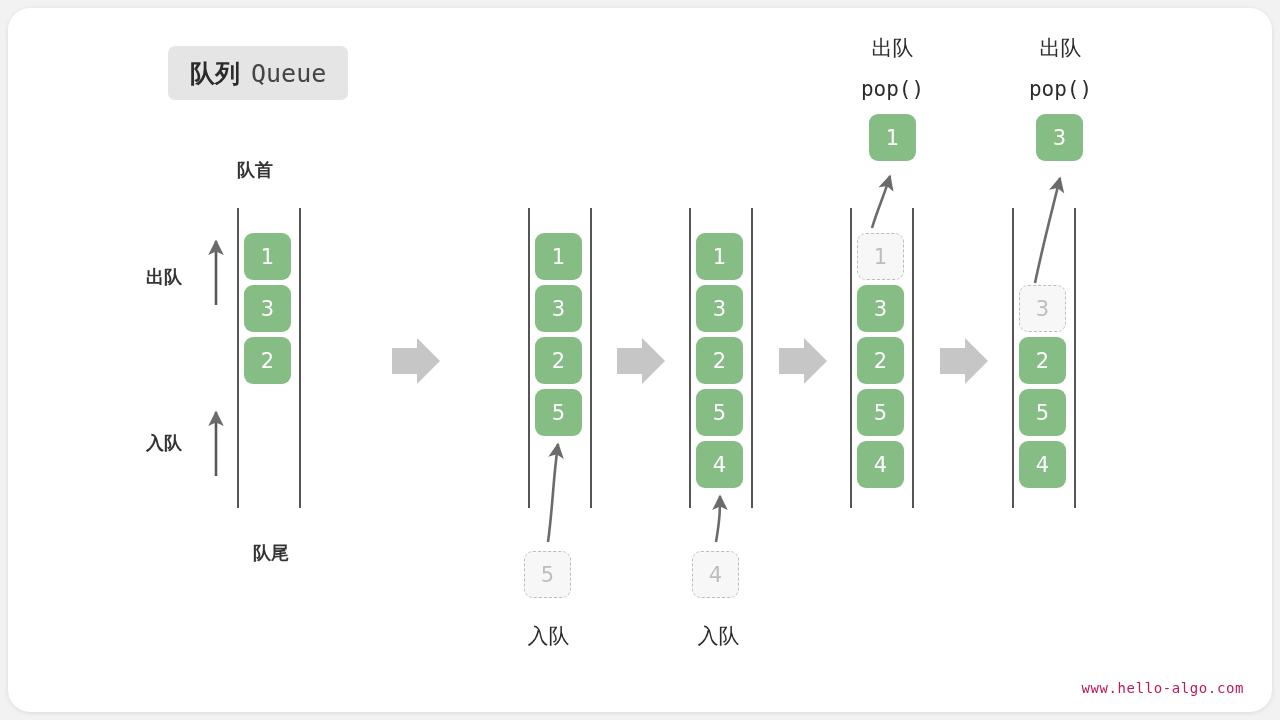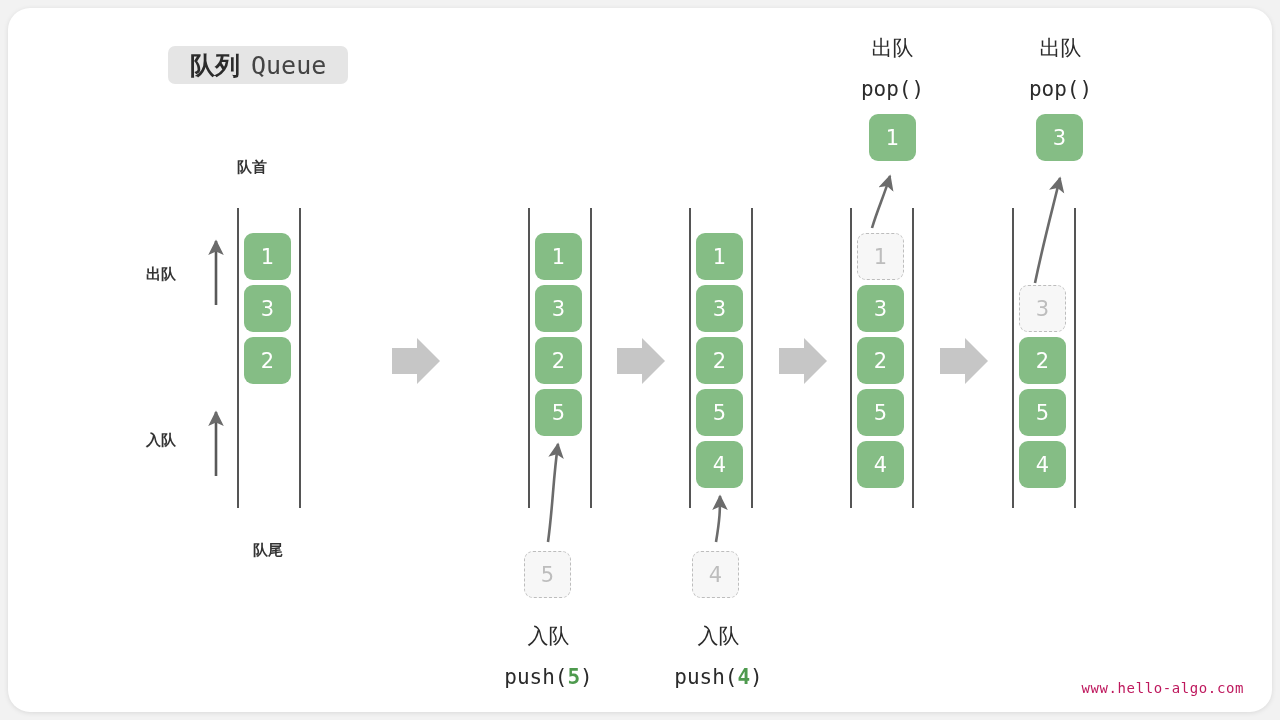--- a/index.html
+++ b/index.html
@@ -28,21 +28,21 @@
     background: #ffffff;
     border-radius: 22px;
     box-shadow: 0 1px 5px rgba(0,0,0,0.10);
   }
 
   
   .title-badge {
     position: absolute;
     left: 168px;
     top: 46px;
-    height: 38px;
+    height: 54px;
     padding: 0 22px;
     background: #e5e5e5;
     border-radius: 7px;
     display: flex;
     align-items: center;
     gap: 11px;
     white-space: nowrap;
   }
   .title-cn {
     font-size: 25px;
@@ -54,21 +54,21 @@
     font-size: 25px;
     color: #444444;
     font-family: "DejaVu Sans Mono", "Liberation Mono", monospace;
   }
 
   
   .cn-label {
     position: absolute;
     font-family: "DejaVu Sans", "Liberation Sans", sans-serif;
     font-weight: bold;
-    font-size: 15px;
+    font-size: 18px;
     color: #333333;
     white-space: nowrap;
     text-align: right;
   }
   .op-label {
     position: absolute;
     white-space: nowrap;
     text-align: center;
     line-height: 1.55;
   }
@@ -160,36 +160,34 @@
   <div class="rail" style="left:590px; top:208px; height:300px;"></div>
 
   <div class="cell" style="left:535px; top:233px;">1</div>
   <div class="cell" style="left:535px; top:285px;">3</div>
   <div class="cell" style="left:535px; top:337px;">2</div>
   <div class="cell" style="left:535px; top:389px;">5</div>
 
   <div class="cell ghost" style="left:524px; top:551px;">5</div>
   <div class="op-label" style="left:466px; top:620px; width:165px;">
     <span class="op-cn">入队</span>
-    <span class="op-code"><span>push(</span><span class="num">5</span><span>)</span></span>
   </div>
 
   <div class="rail" style="left:689px; top:208px; height:300px;"></div>
   <div class="rail" style="left:751px; top:208px; height:300px;"></div>
 
   <div class="cell" style="left:696px; top:233px;">1</div>
   <div class="cell" style="left:696px; top:285px;">3</div>
   <div class="cell" style="left:696px; top:337px;">2</div>
   <div class="cell" style="left:696px; top:389px;">5</div>
   <div class="cell" style="left:696px; top:441px;">4</div>
 
   <div class="cell ghost" style="left:692px; top:551px;">4</div>
   <div class="op-label" style="left:636px; top:620px; width:165px;">
     <span class="op-cn">入队</span>
-    <span class="op-code"><span>push(</span><span class="num">4</span><span>)</span></span>
   </div>
 
   <div class="op-label" style="left:810px; top:32px; width:165px;">
     <span class="op-cn">出队</span>
     <span class="op-code">pop()</span>
   </div>
   <div class="cell" style="left:869px; top:114px;">1</div>
 
   <div class="rail" style="left:850px; top:208px; height:300px;"></div>
   <div class="rail" style="left:912px; top:208px; height:300px;"></div>

